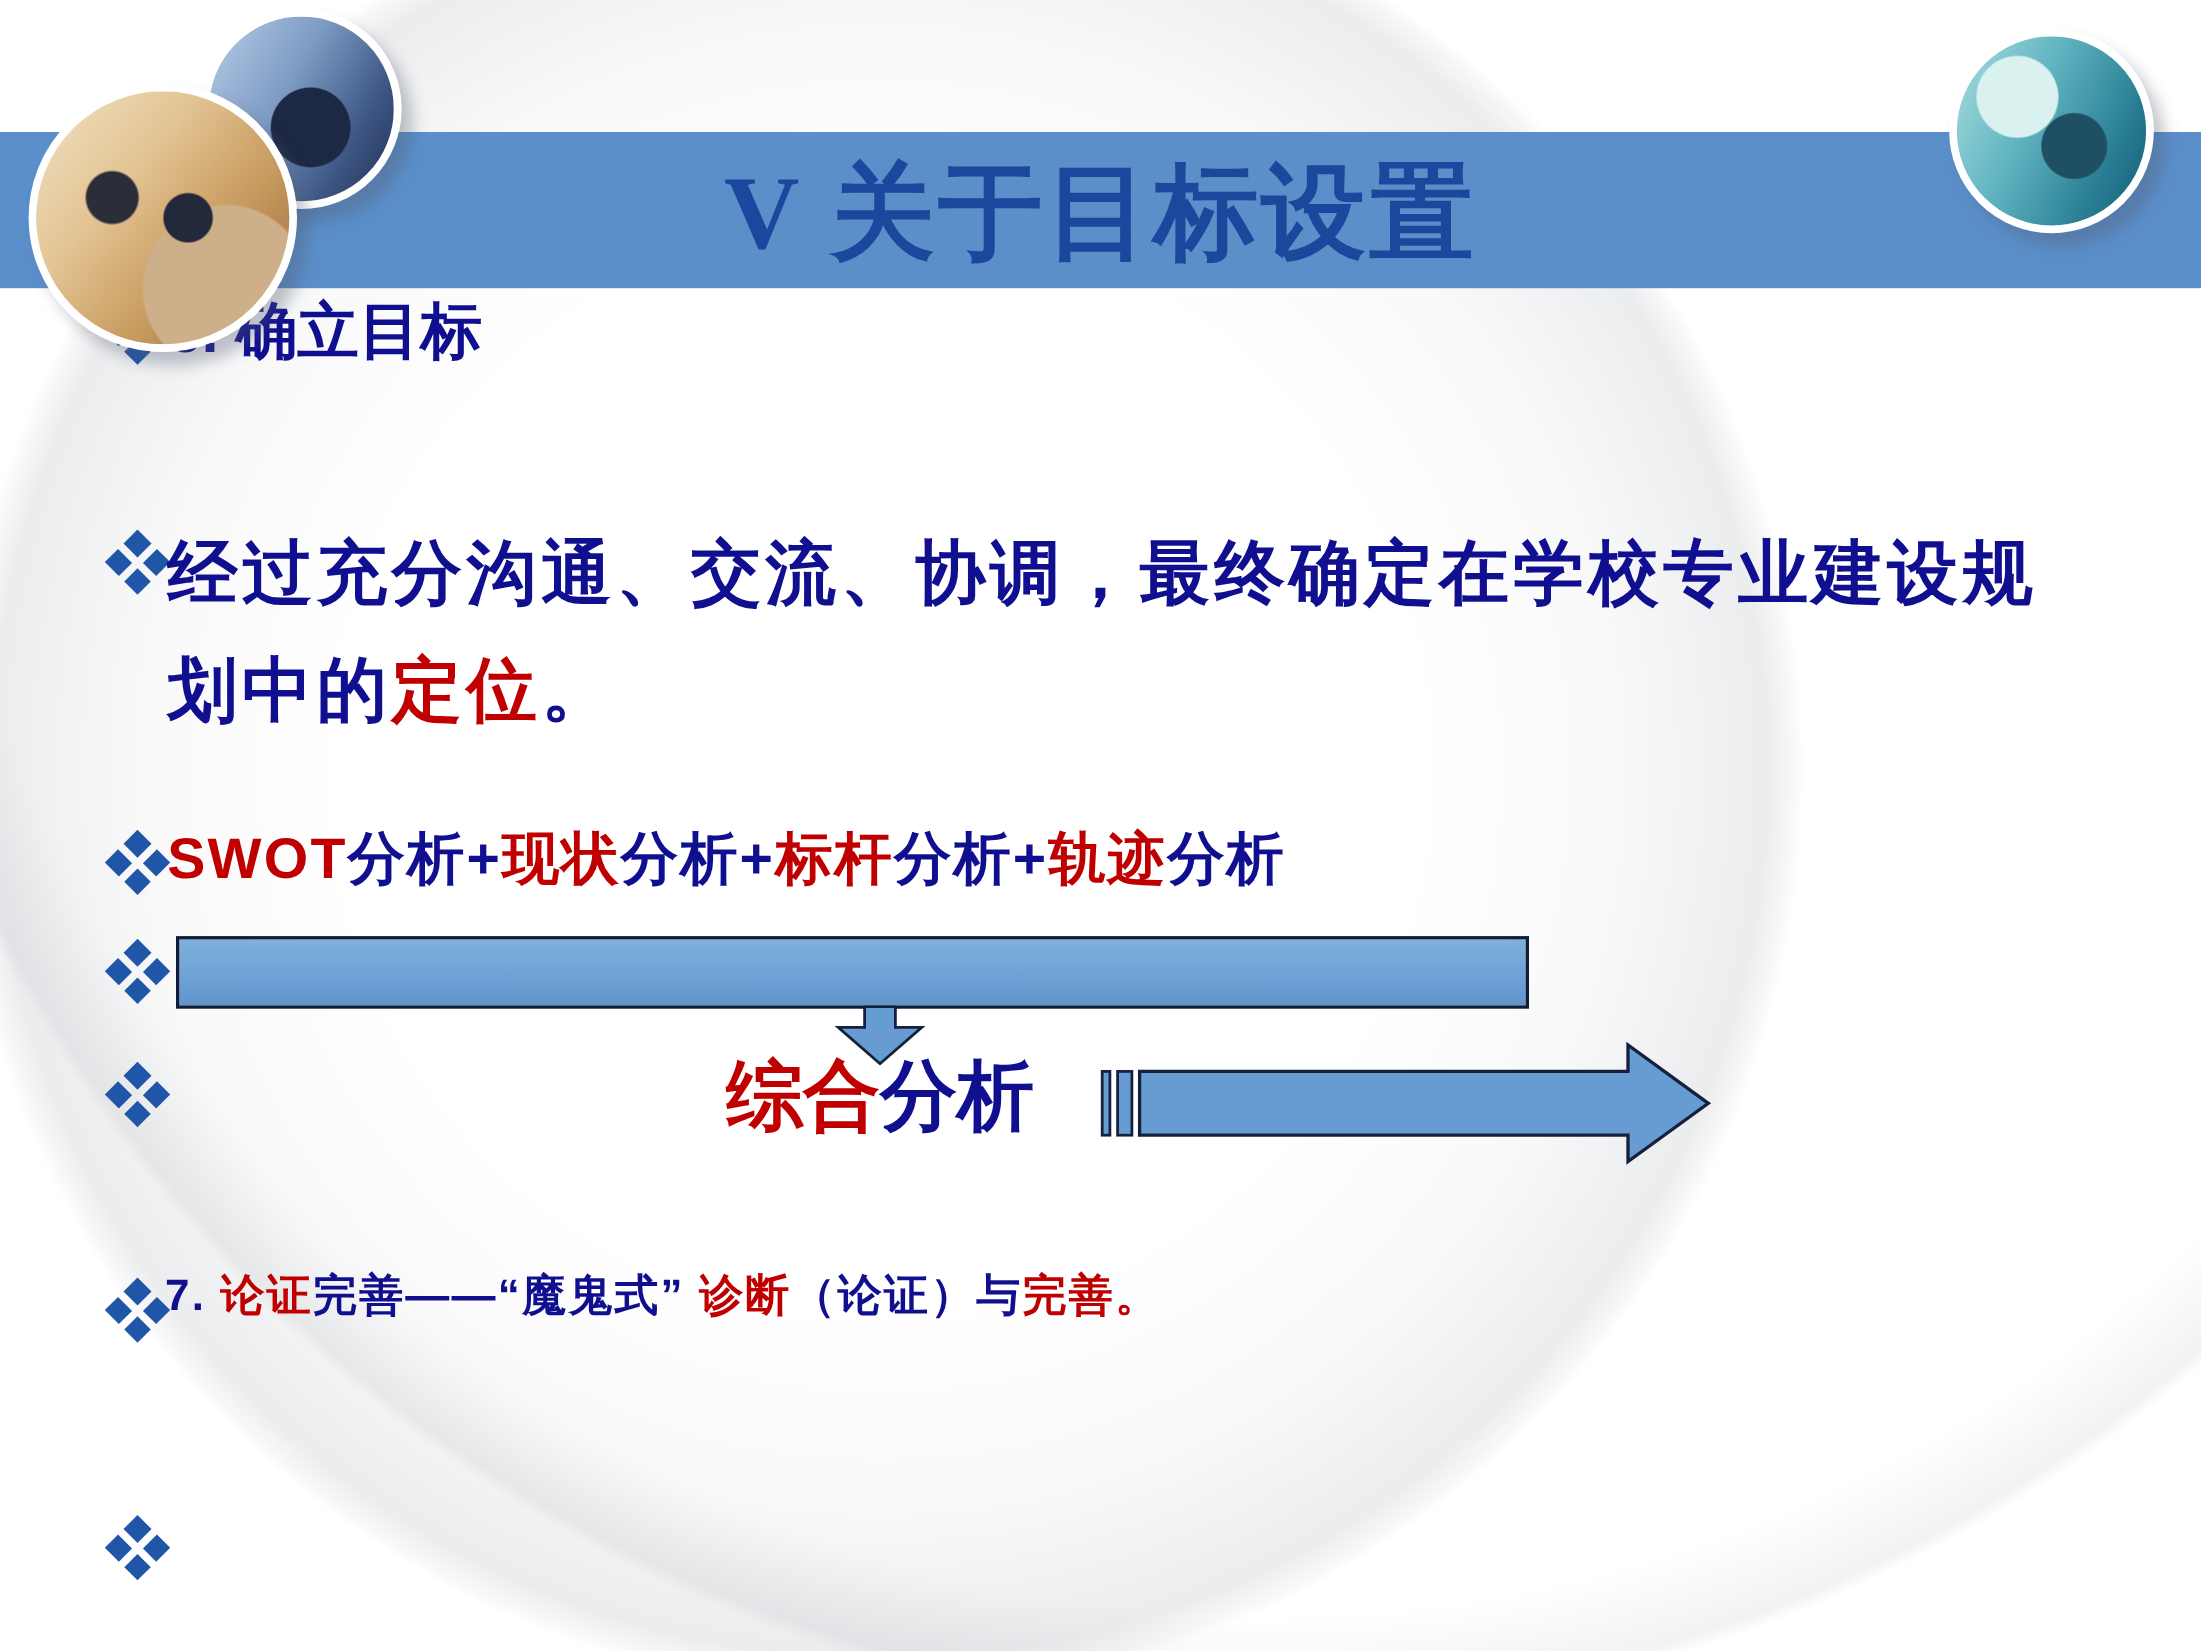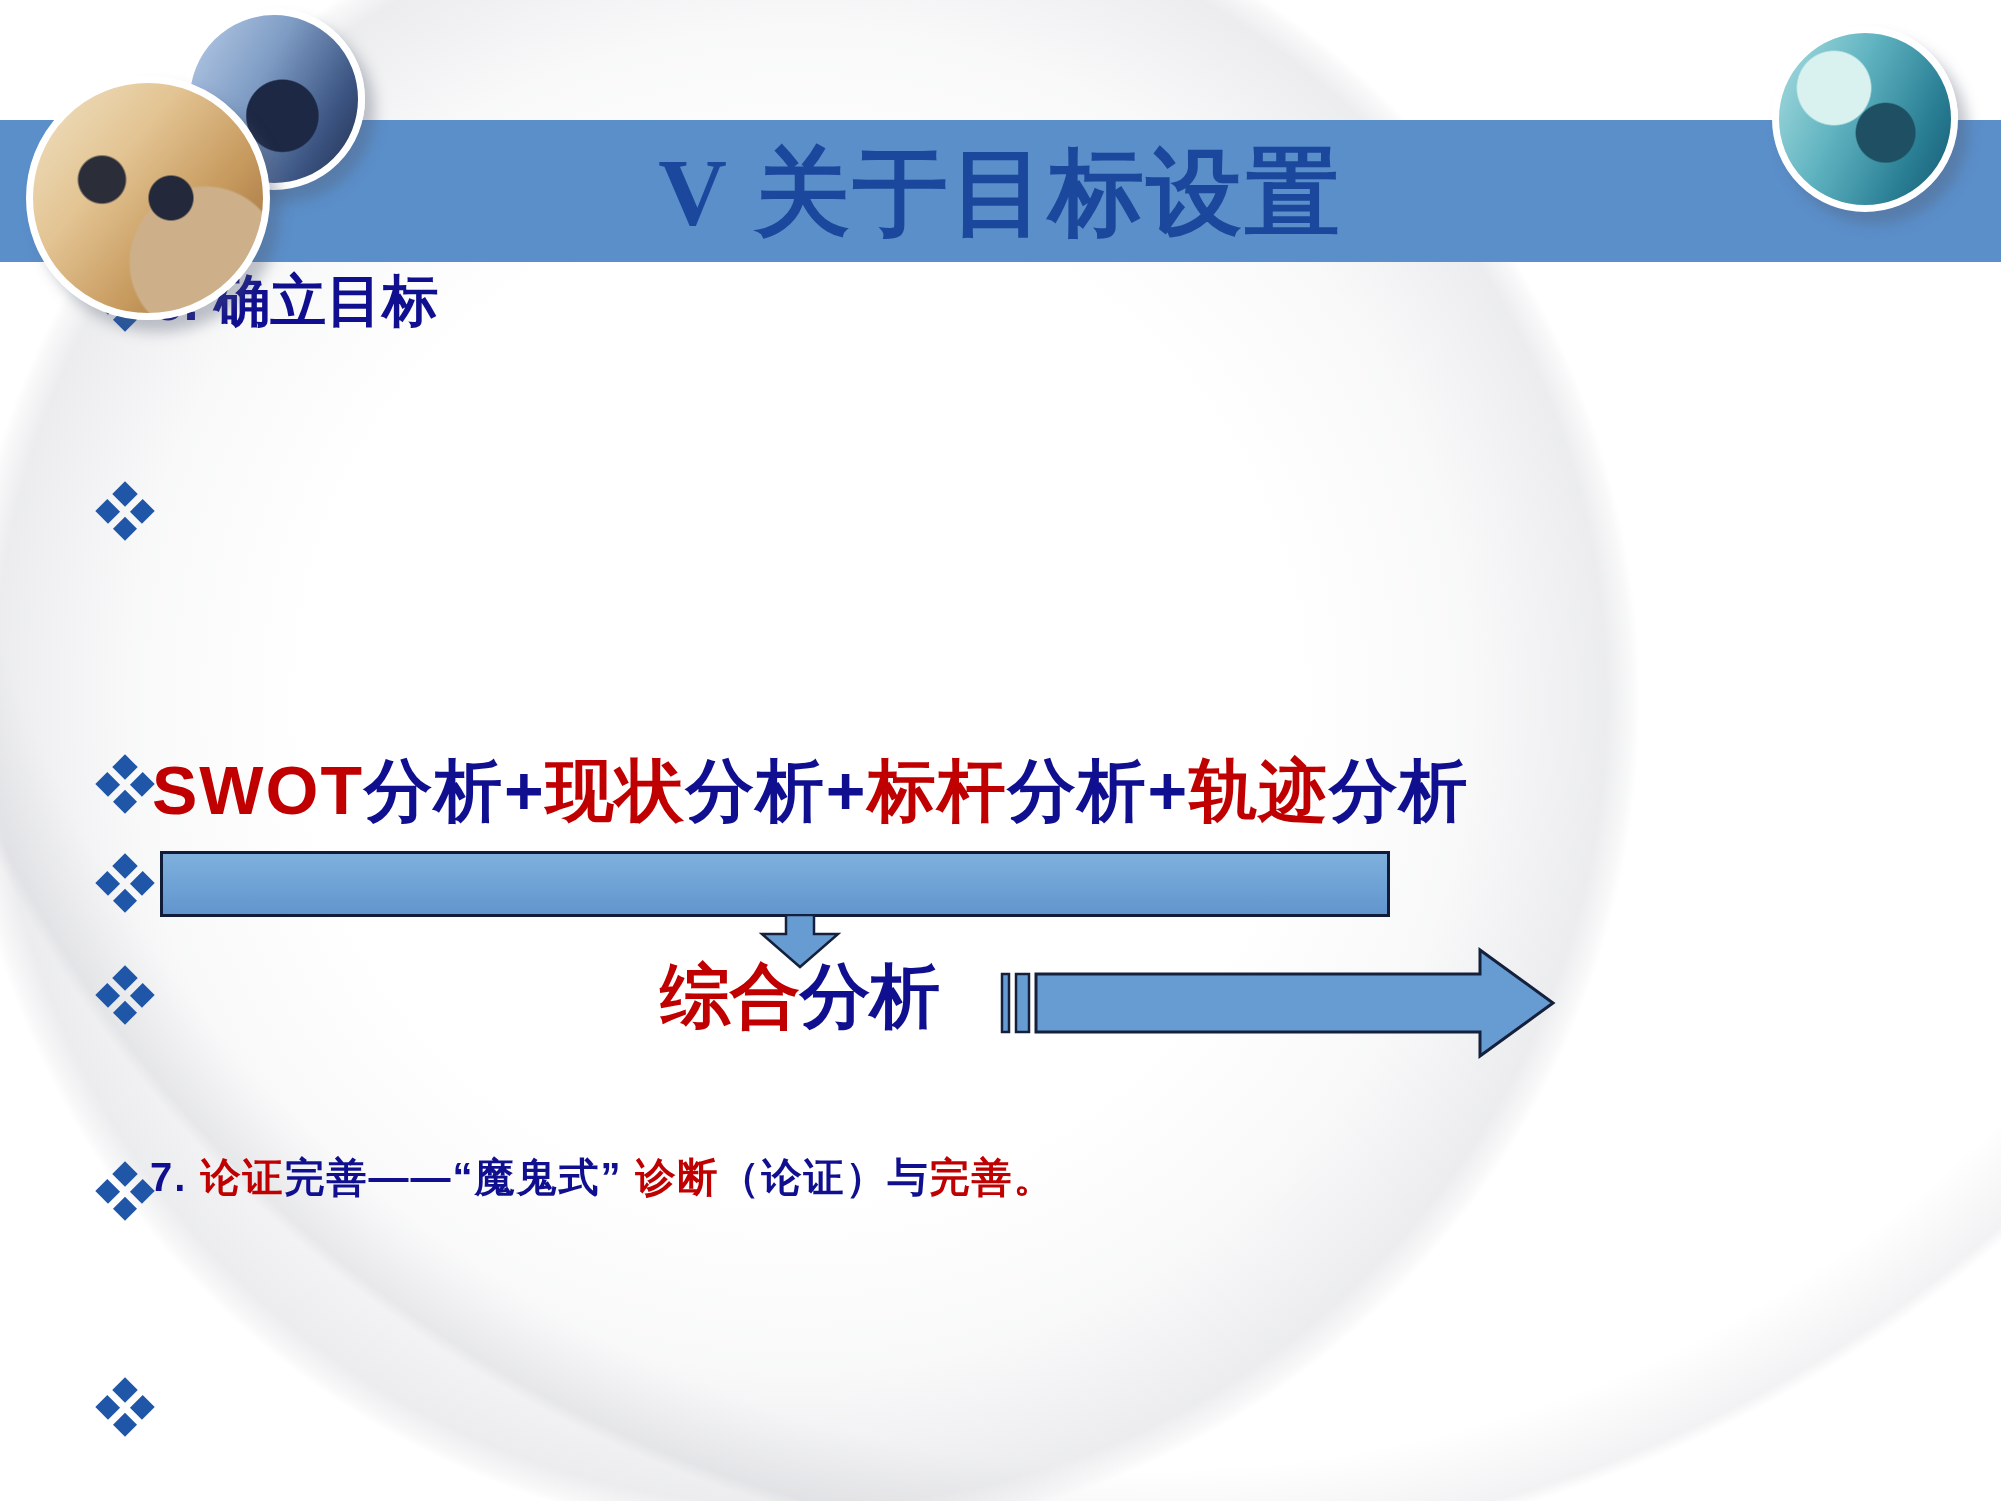--- a/index.html
+++ b/index.html
@@ -89,28 +89,32 @@
       <span></span>
   </div>
   <div class="row" style="left:152px;top:264px;font-size:56px;"><span class="seg-navy">6. 确立目标</span></div>
 
   <div class="marker" style="left:104px;top:490px;">
     <span></span>
       <span></span>
     <span></span>
       <span></span>
   </div>
+  <div class="row" style="left:152px;top:468px;font-size:64px;line-height:106px;letter-spacing:4px;">
+    <span class="line"><span class="seg-navy">经过充分沟通、交流、协调，最终确定在学校专业建设规</span></span>
+    <span class="line"><span class="seg-navy">划中的</span><span class="seg-red">定位</span><span class="seg-navy">。</span></span>
+  </div>
 
   <div class="marker" style="left:104px;top:763px;">
     <span></span>
       <span></span>
     <span></span>
       <span></span>
   </div>
-  <div class="row" style="left:152px;top:746px;font-size:68px;letter-spacing:2px;"><span class="seg-red">SWOT</span><span class="seg-navy">分析+</span><span class="seg-red">现状</span><span class="seg-navy">分析+</span><span class="seg-red">标杆</span><span class="seg-navy">分析+</span><span class="seg-red">轨迹</span><span class="seg-navy">分析</span></div>
+  <div class="row" style="left:152px;top:746px;font-size:52px;letter-spacing:2px;"><span class="seg-red">SWOT</span><span class="seg-navy">分析+</span><span class="seg-red">现状</span><span class="seg-navy">分析+</span><span class="seg-red">标杆</span><span class="seg-navy">分析+</span><span class="seg-red">轨迹</span><span class="seg-navy">分析</span></div>
 
   <div class="marker" style="left:104px;top:862px;">
     <span></span>
       <span></span>
     <span></span>
       <span></span>
   </div>
   <div class="funnel-bar"></div>
   <svg class="svg-shape" style="left:758px;top:914px;" width="84" height="55" viewBox="0 0 84 55">
     <path d="M28,1 H56 V20 H80 L42,53 L4,20 H28 Z" fill="#679cd3" stroke="#14203c" stroke-width="2.5"></path>

